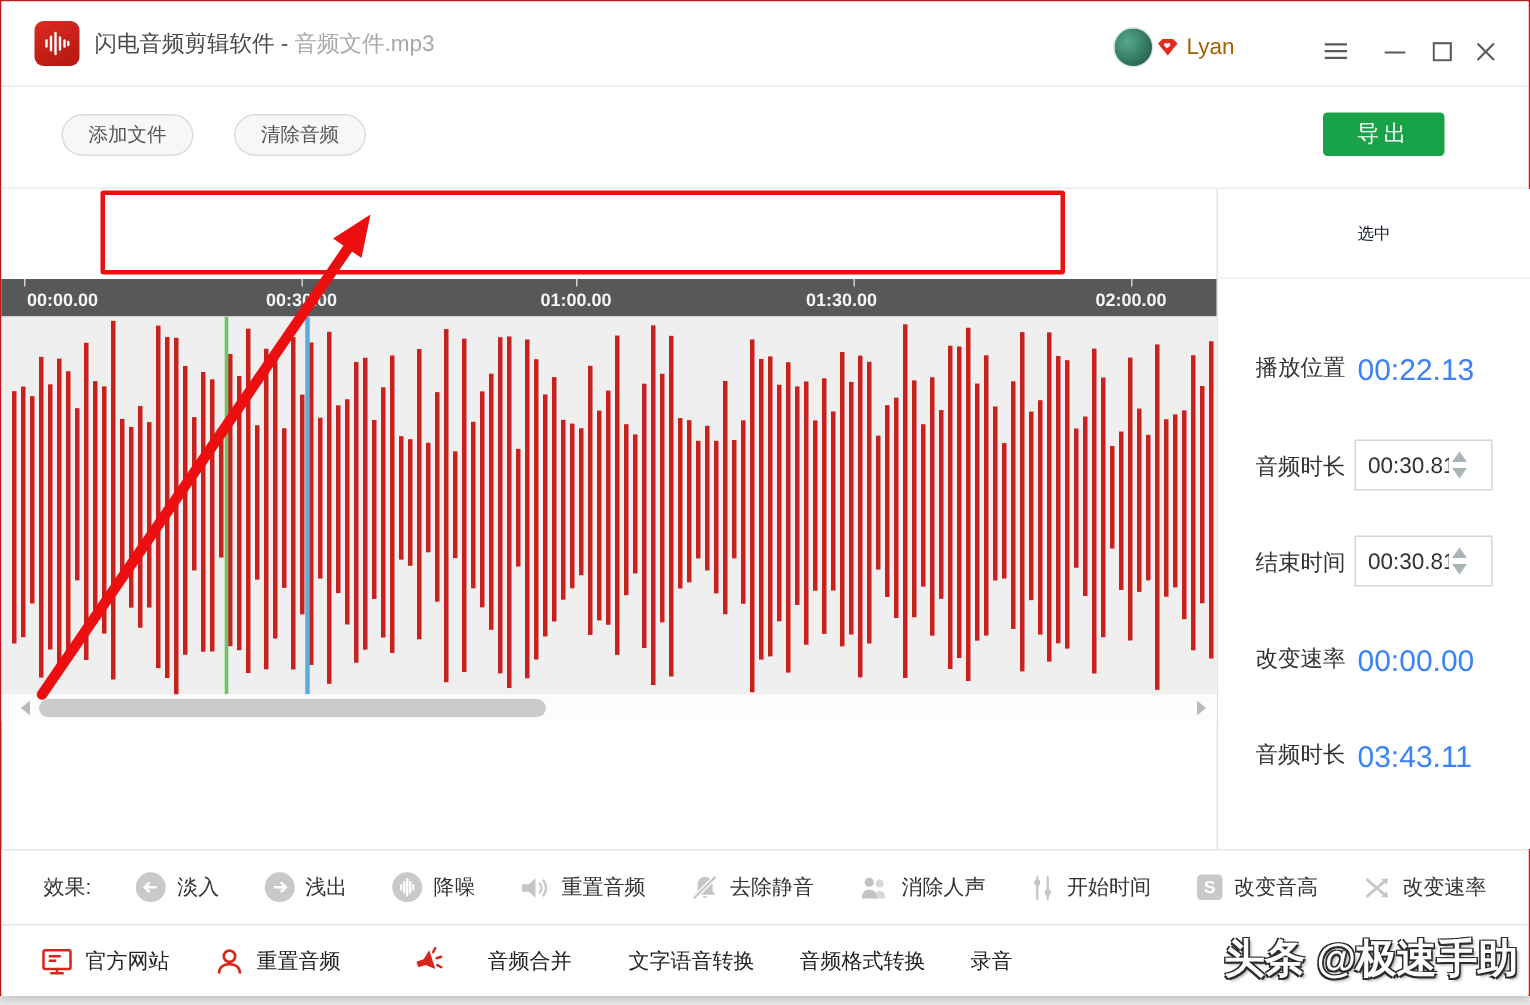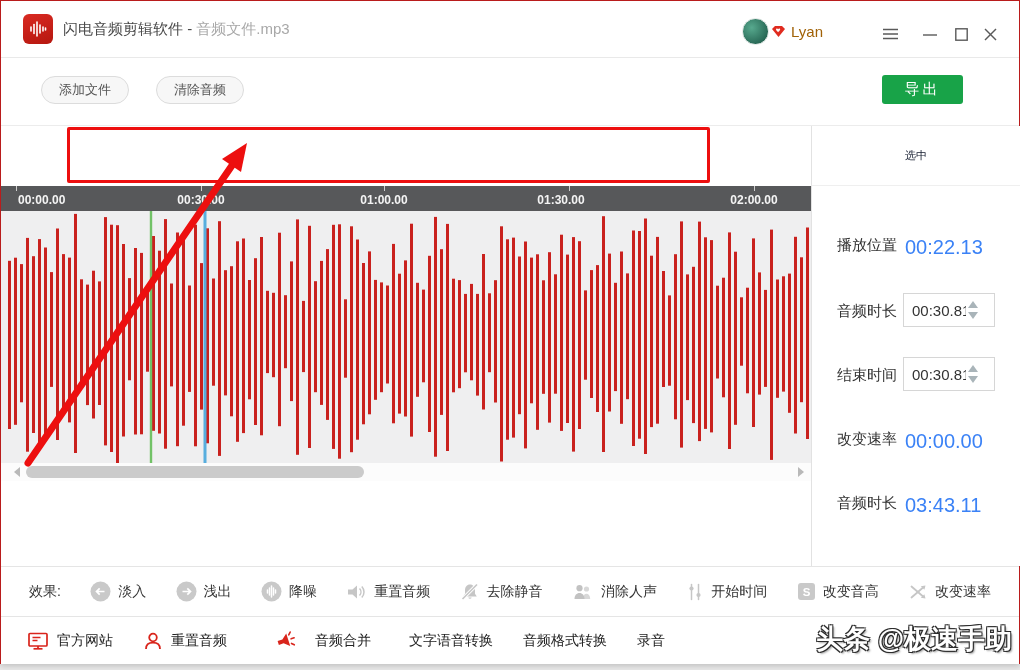--- a/index.html
+++ b/index.html
@@ -550,21 +550,21 @@
     </div>
     <div class="ft" style="margin-left:18px">
       <span>
           <svg width="22" height="21" viewBox="0 0 22 21">
             <g transform="rotate(-18 11 11)">
               <polygon points="3,8.5 8,8.5 13.5,4 13.5,17 8,12.5 3,12.5" fill="#d9251c"></polygon>
               <path d="M15.5 6 l2.2-2.2 M16.5 10.5 h3.2 M15.5 15 l2.2 2.2" stroke="#d9251c" stroke-width="1.6" fill="none" stroke-linecap="round"></path>
             </g>
           </svg>
         </span>
-      <span class="txt" style="margin-left:10px">音频合并</span>
+      <span class="txt" style="margin-left:20px">音频合并</span>
     </div>
     <div class="ft" style="margin-left:8px">
       <span class="txt">文字语音转换</span>
     </div>
     <div class="ft">
       <span class="txt">音频格式转换</span>
     </div>
     <div class="ft">
       <span class="txt">录音</span>
     </div>

